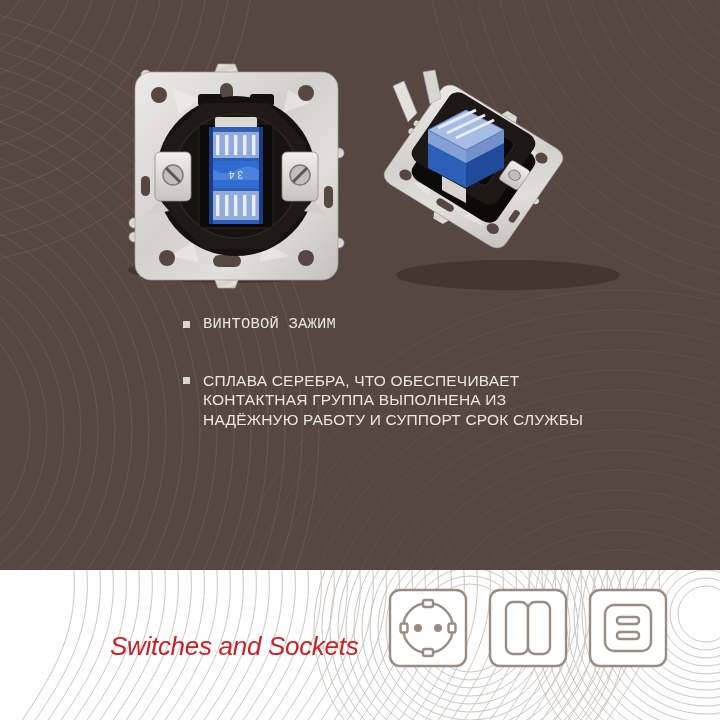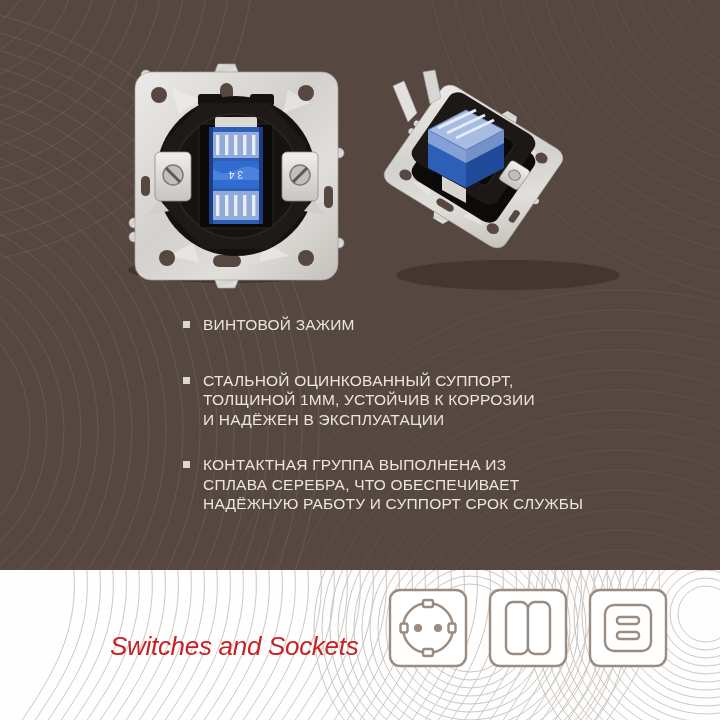--- a/index.html
+++ b/index.html
@@ -10,21 +10,21 @@
   .hero { position:absolute; left:0; top:0; width:720px; height:570px; background:#564840; }
   .bglayer { position:absolute; left:0; top:0; z-index:0; }
 
   .prod { position:absolute; z-index:2; }
   .prod-left  { left:110px; top:58px;  width:235px; height:232px; }
   .prod-right { left:368px; top:60px;  width:280px; height:245px; }
   .prod svg { width:100%; height:100%; display:block; }
 
   .features { position:absolute; left:183px; top:315px; z-index:3; list-style:none; }
   .feature { display:flex; gap:13px; }
-  .feature.mb-lg { margin-bottom:36px; }
+  .feature.mb-lg { margin-bottom:36px;font-family:Liberation Mono, monospace; }
   .feature.mb-md { margin-bottom:26px; }
   .sq { flex:none; width:7px; height:7px; margin-top:6px; background:#dcd7d1; }
   .lines span { display:block; font-size:15.5px; line-height:19.5px; color:#eae5e0; letter-spacing:.2px; }
 
   
   .footer { position:absolute; left:0; top:570px; width:720px; height:150px; background:#fefefe; }
   .tagline { position:absolute; left:110px; top:631px; z-index:3;
              font-size:26px; font-weight:normal; font-style:italic; letter-spacing:-.3px; color:#c92025; }
   .icon-row { position:absolute; left:388px; top:588px; z-index:3; display:flex; gap:20px; }
   .tile { width:80px; height:80px; display:block; }
@@ -249,33 +249,25 @@
       </svg>
     </figure>
 
     <ul class="features">
       <li class="feature mb-lg">
         <span class="sq"></span>
         <p class="lines">
           <span>ВИНТОВОЙ ЗАЖИМ</span>
         </p>
       </li>
-      <li class="feature mb-md">
-        <span class="sq"></span>
-        <p class="lines">
-          <span>СТАЛЬНОЙ ОЦИНКОВАННЫЙ СУППОРТ,</span>
-          <span>ТОЛЩИНОЙ 1ММ, УСТОЙЧИВ К КОРРОЗИИ</span>
-          <span>И НАДЁЖЕН В ЭКСПЛУАТАЦИИ</span>
-        </p>
-      </li>
       <li class="feature">
         <span class="sq"></span>
         <p class="lines">
+          <span>СПЛАВА СЕРЕБРА, ЧТО ОБЕСПЕЧИВАЕТ</span>
           <span>КОНТАКТНАЯ ГРУППА ВЫПОЛНЕНА ИЗ</span>
-          <span>СПЛАВА СЕРЕБРА, ЧТО ОБЕСПЕЧИВАЕТ</span>
           <span>НАДЁЖНУЮ РАБОТУ И СУППОРТ СРОК СЛУЖБЫ</span>
         </p>
       </li>
     </ul>
   </section>
 
   <section class="footer">
     <svg id="ctL" class="bglayer" width="720" height="150">
         <path d="M 10 168 C 48 112, 84 64, 72 -16" fill="none" stroke="#cdc6c0" stroke-width="1"></path>
         <path d="M 23 168 C 61 112, 97 64, 85 -16" fill="none" stroke="#cdc6c0" stroke-width="1"></path>

